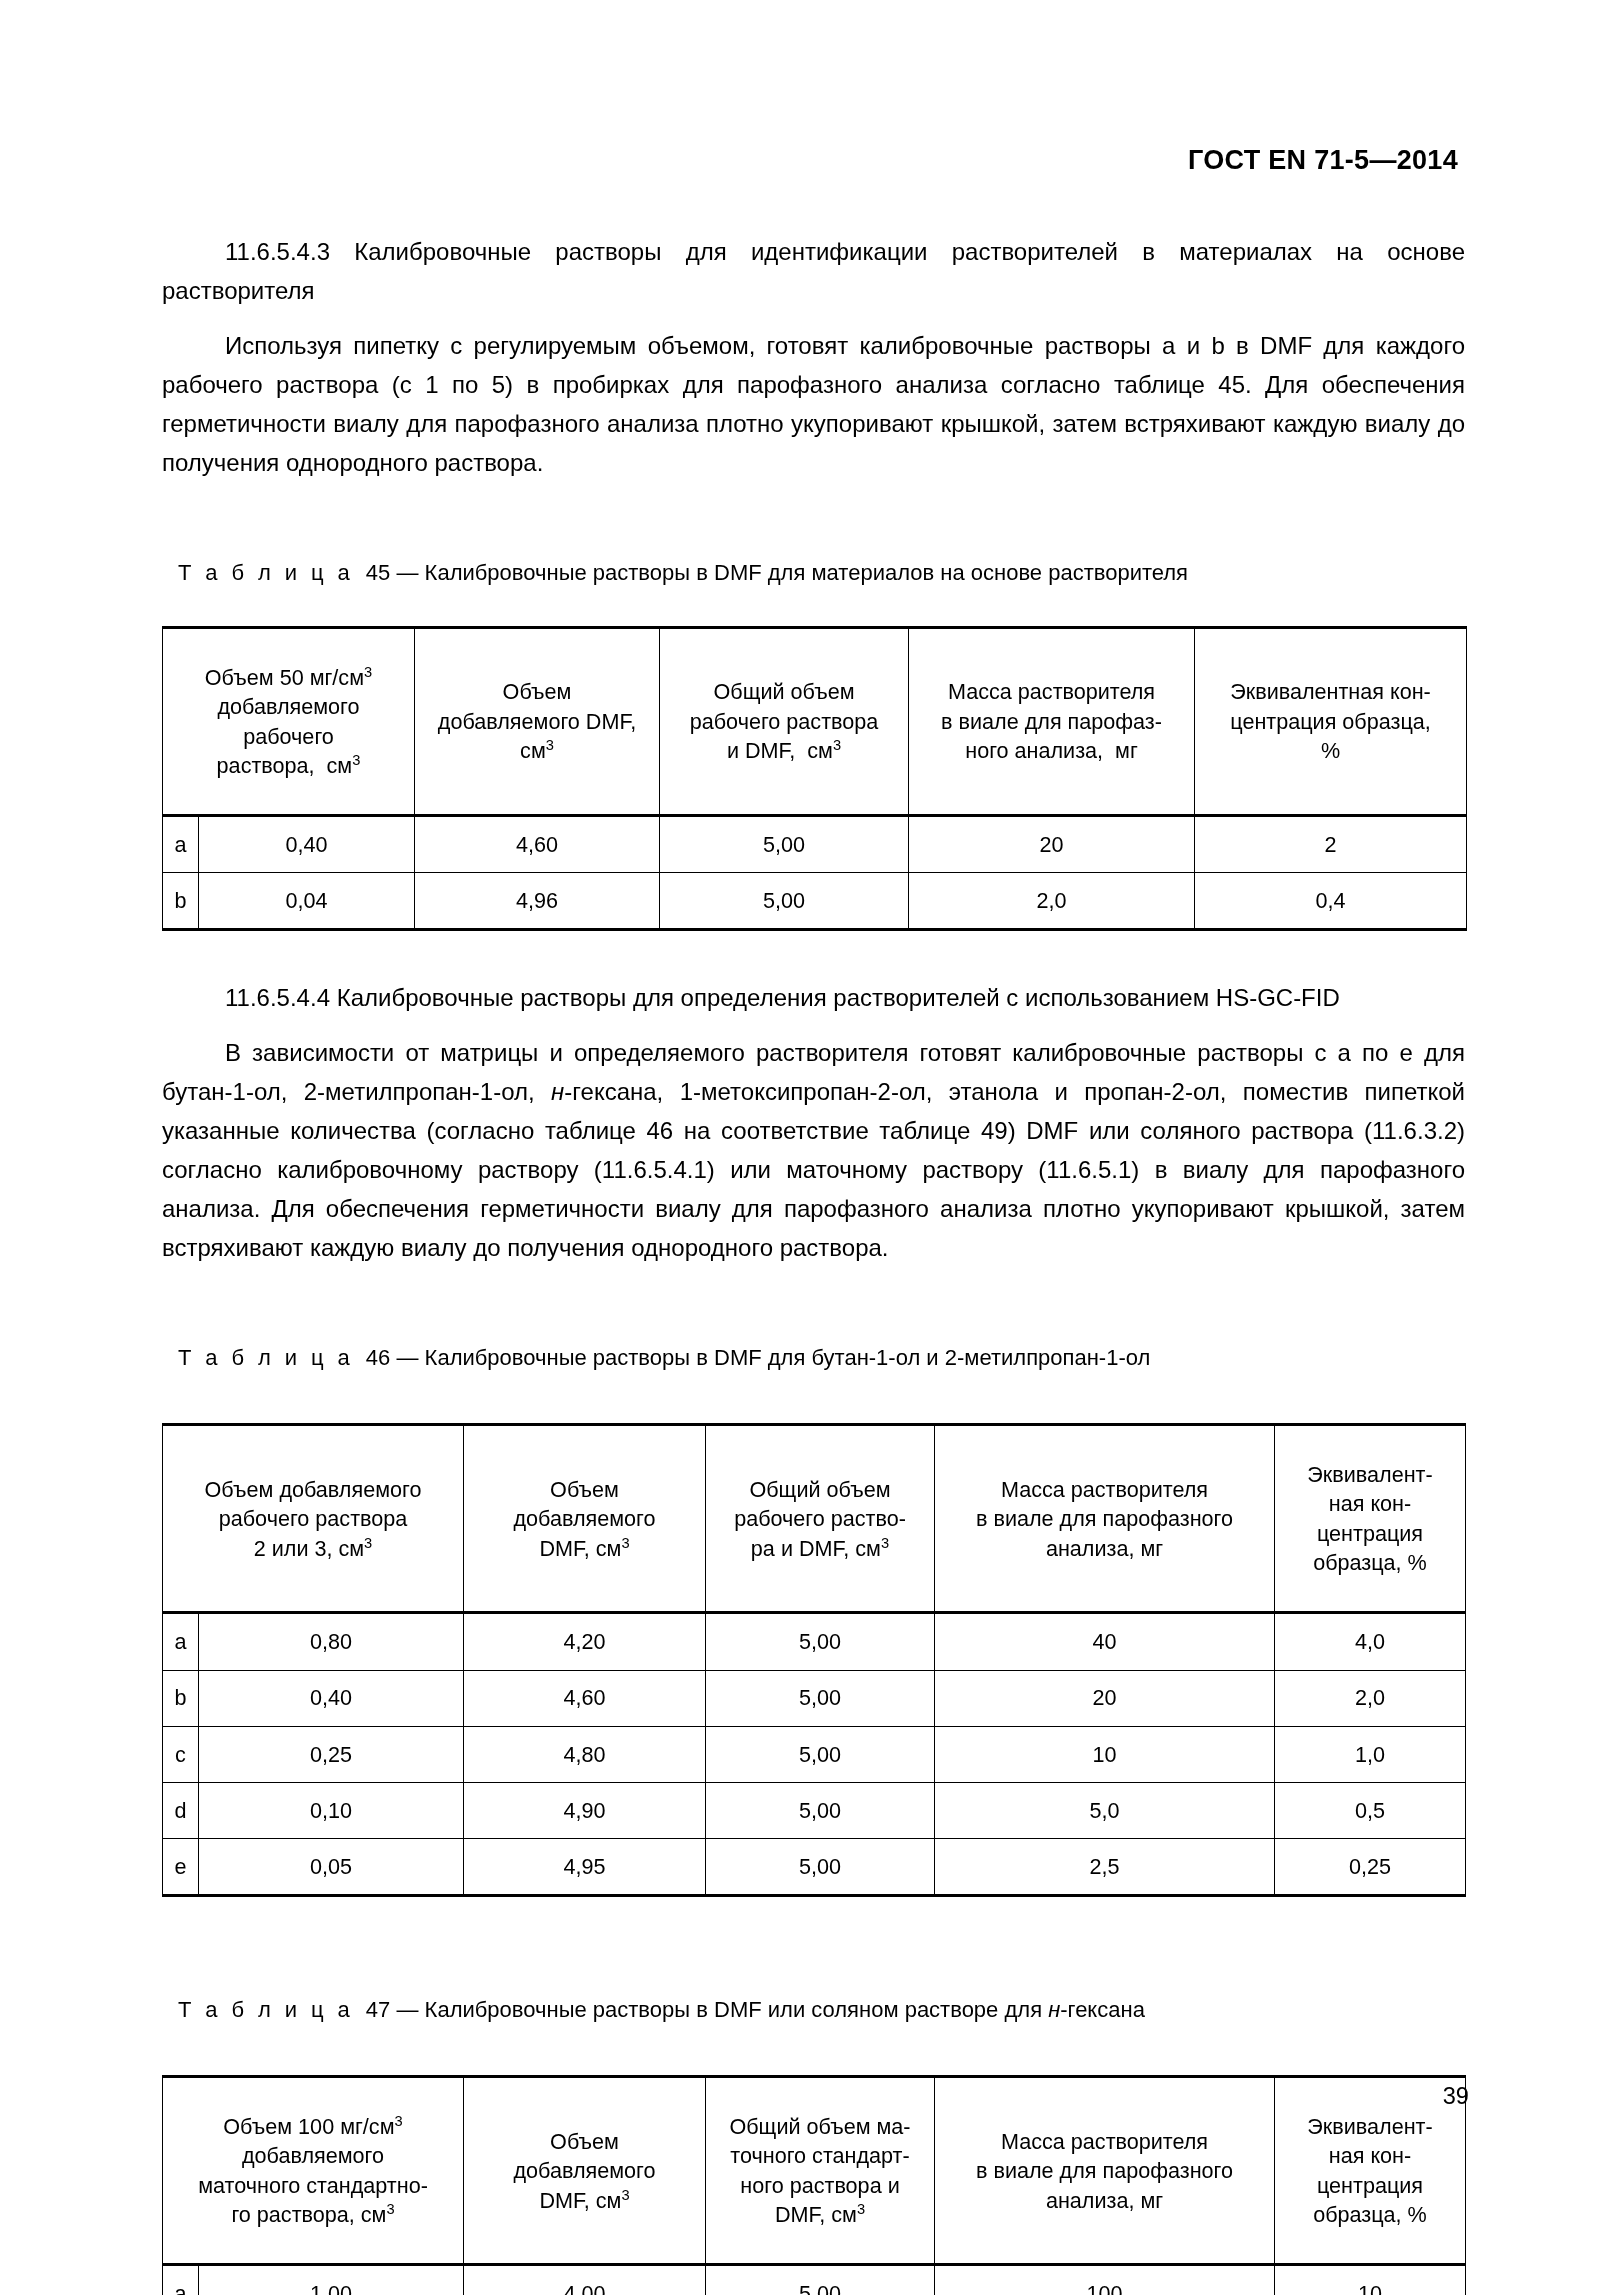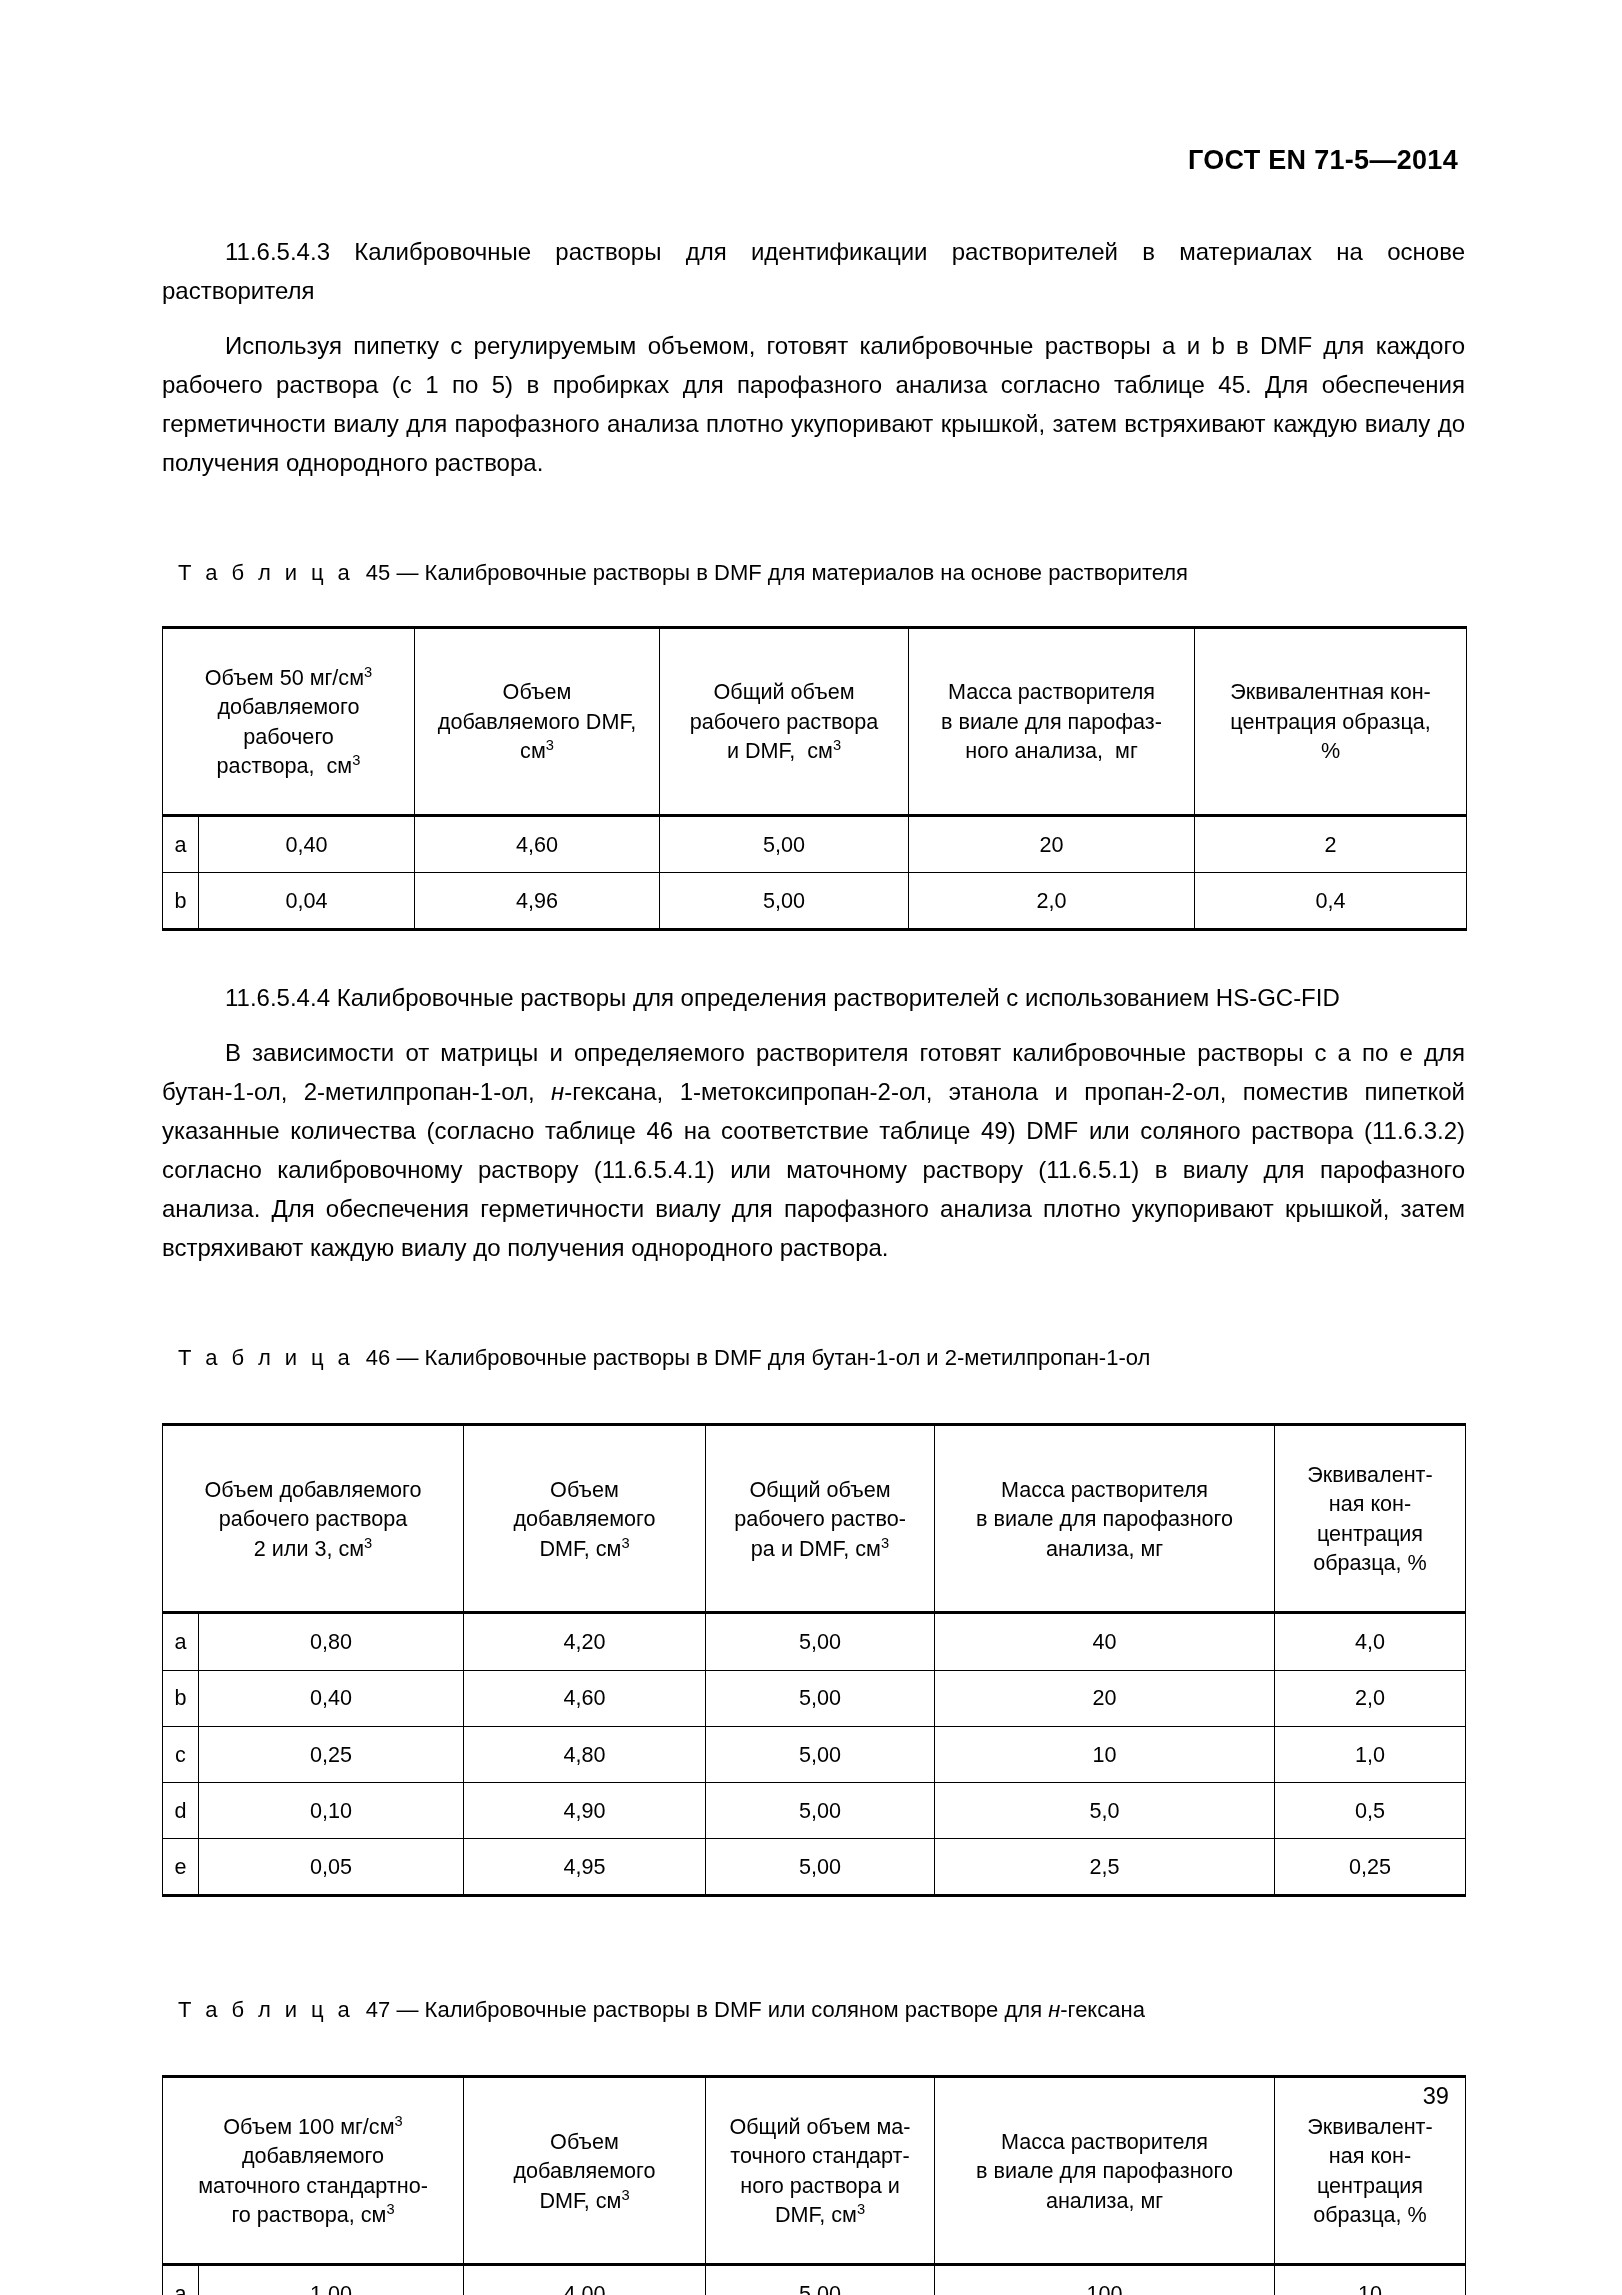--- a/index.html
+++ b/index.html
@@ -99,21 +99,21 @@
   }
   sup { font-size: 0.68em; vertical-align: super; line-height: 0; }
   .sp-small { height: 22px; }
   .sp-med   { height: 34px; }
   .sp-big   { height: 47px; }
   .sp-xbig  { height: 60px; }
 
   
   .page-number {
     position: absolute;
-    right: 166px;
+    right: 146px;
     bottom: 185px;
     font-size: 23.6px;
     text-align: right;
   }
 </style>
 </head>
 <body>
 
 <div class="page">
 

